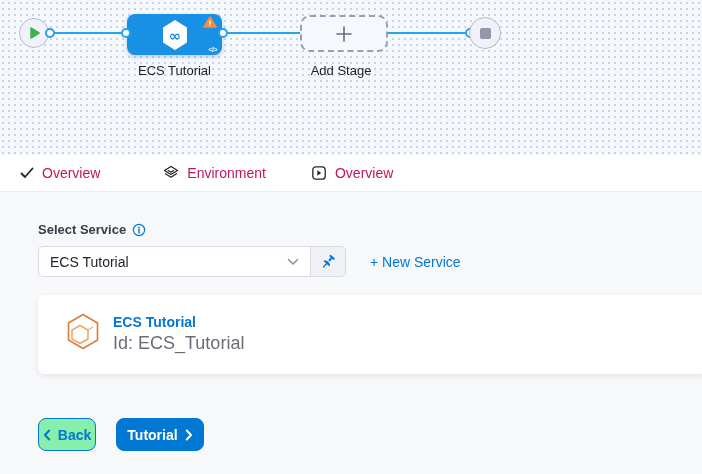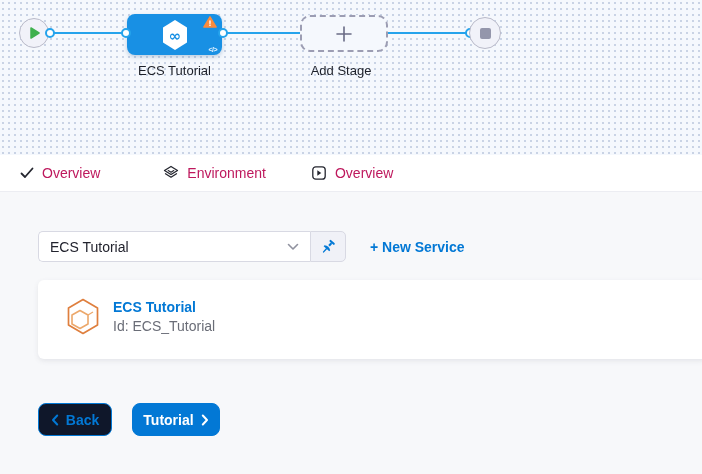--- a/index.html
+++ b/index.html
@@ -85,39 +85,39 @@
   .select-input input {
     border:none; outline:none; background:transparent; width:200px;
     font-size:14px; color:#22232e; font-family:inherit;
   }
   .pin-button {
     width:36px; height:31px; background:#f0f1f7; border:1px solid #d8d9e3;
     border-radius:0 5px 5px 0; display:flex; align-items:center; justify-content:center;
     cursor:pointer;
   }
   .new-service-link {
-    margin-left:24px; font-size:14px; font-weight:bold; color:#0278d5;
+    margin-left:24px; font-size:14px; font-weight:normal; color:#0278d5;
     cursor:pointer; text-decoration:none;text-align:right;
   }
   .service-card {
     margin-top:18px; width:670px; height:79px; background:#fff;
     border-radius:6px; box-shadow:0 2px 5px rgba(96,97,112,.12);
     display:flex; align-items:flex-start; padding:17px 0 0 27px; cursor:pointer;
   }
   .service-card-text { margin-left:12px; margin-top:2px; }
   .service-card-title { font-size:14px; font-weight:bold; color:#0278d5; }
-  .service-card-id { font-size:14px; color:#6a6d77; margin-top:3px; }
+  .service-card-id { font-size:18px; color:#6a6d77; margin-top:3px; }
 
   .footer-row { display:flex; align-items:center; margin-top:44px; }
   .btn {
     height:33px; border-radius:8px; font-size:14px; font-weight:bold;
     display:inline-flex; align-items:center; justify-content:center; gap:7px;
     cursor:pointer; font-family:inherit;
   }
-  .btn-back { width:74px; background:#0f172a; border:1px solid #0278d5; color:#0278d5; }
+  .btn-back { width:58px; background:#86efac; border:1px solid #0278d5; color:#0278d5; }
   .btn-continue { width:88px; margin-left:20px; background:#0278d5; border:1px solid #0278d5; color:#fff; }
 </style>
 </head>
 <body>
 
 <div class="screen">
 
   <div class="canvas">
     <div class="flow-line"></div>
 
@@ -189,20 +189,30 @@
           <rect x="1.8" y="1.8" width="12.4" height="12.4" rx="3" fill="none" stroke="#24262f" stroke-width="1.3"></rect>
           <path d="M6.3 5.3 L10.3 8 L6.3 10.7 Z" fill="#24262f"></path>
         </svg>
       </span>
       <span>Overview</span>
     </div>
   </div>
 
   <div class="content">
 
+    <div class="field-label-row">
+      <span class="field-label">Select Service</span>
+      <span style="line-height:0;cursor:pointer;">
+        <svg width="14" height="14" viewBox="0 0 14 14">
+          <circle cx="7" cy="7" r="5.6" fill="none" stroke="#0278d5" stroke-width="1.2"></circle>
+          <circle cx="7" cy="4.3" r="0.85" fill="#0278d5"></circle>
+          <path d="M7 6.3 V10" stroke="#0278d5" stroke-width="1.4" stroke-linecap="round"></path>
+        </svg>
+      </span>
+    </div>
 
     <div class="select-row">
       <div class="select-group">
         <div class="select-input">
           <input readonly="" value="ECS Tutorial" style="">
           <span style="line-height:0;">
             <svg width="12" height="8" viewBox="0 0 12 8">
                 <polyline points="1.5,1.5 6,6 10.5,1.5" fill="none" stroke="#90929f" stroke-width="1.6" stroke-linecap="round" stroke-linejoin="round"></polyline>
               </svg>
           </span>

